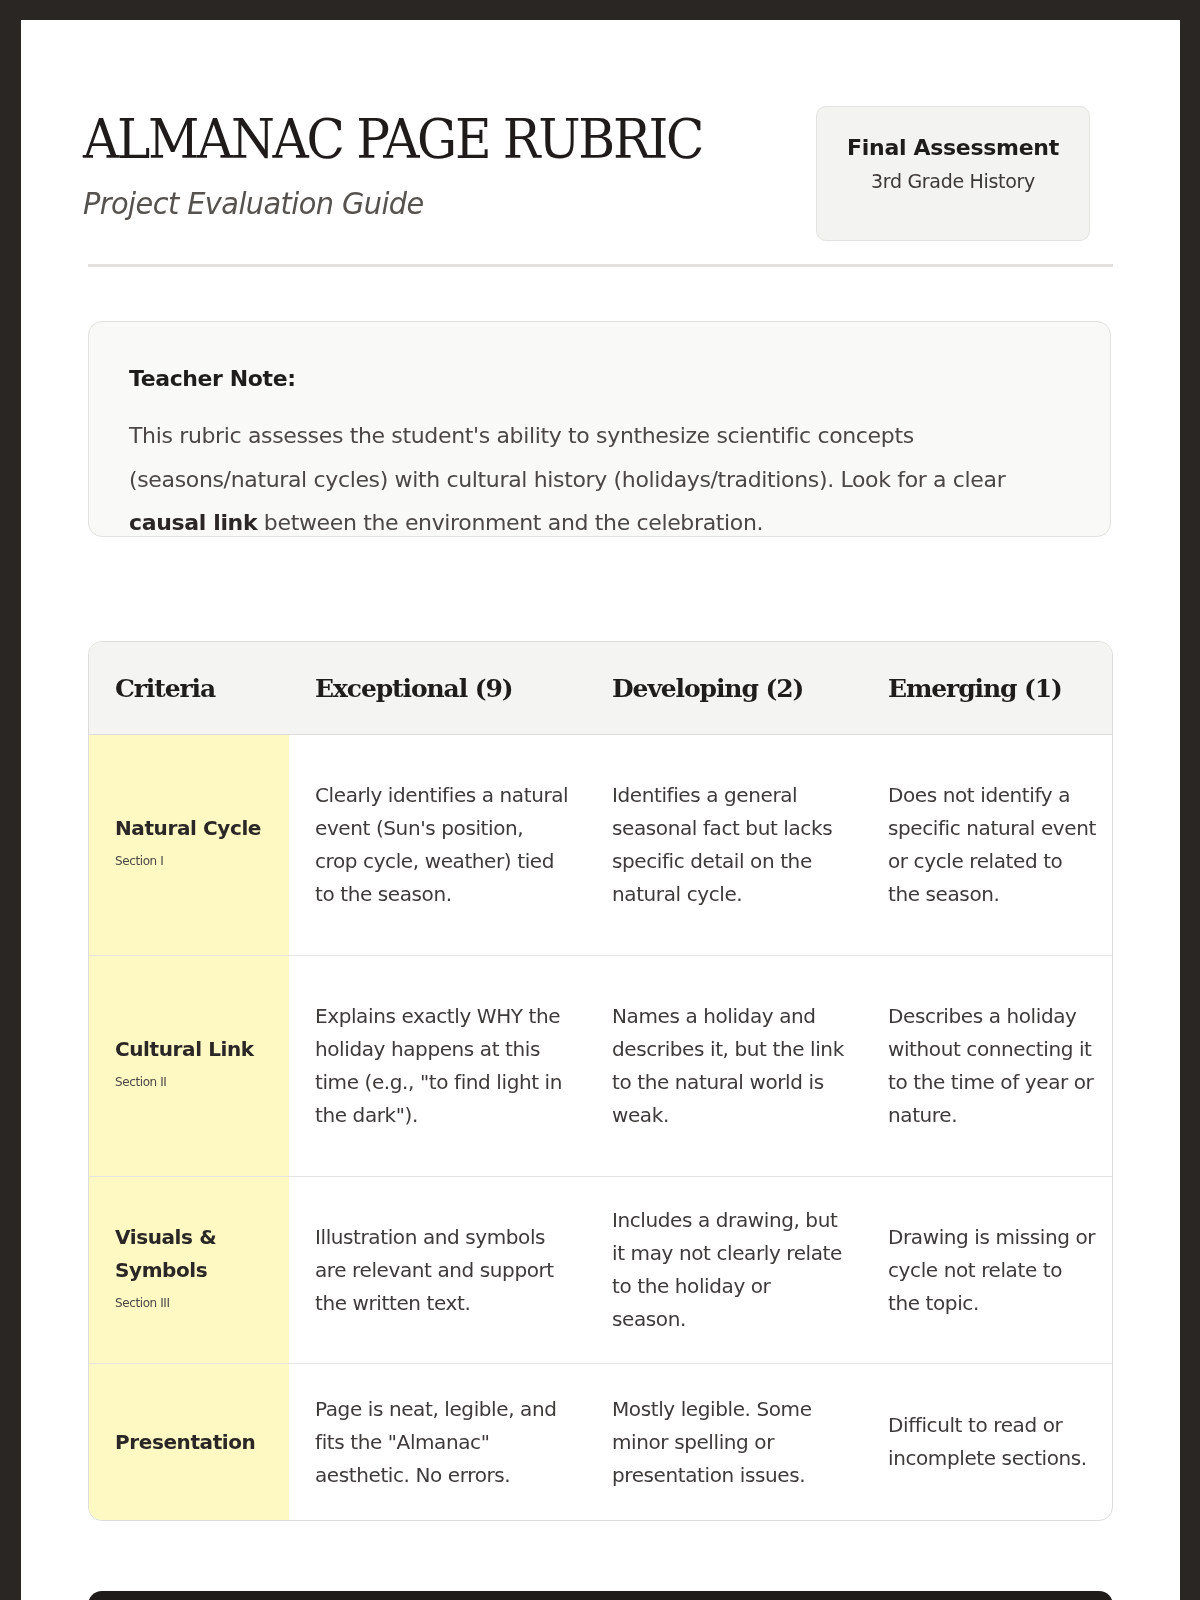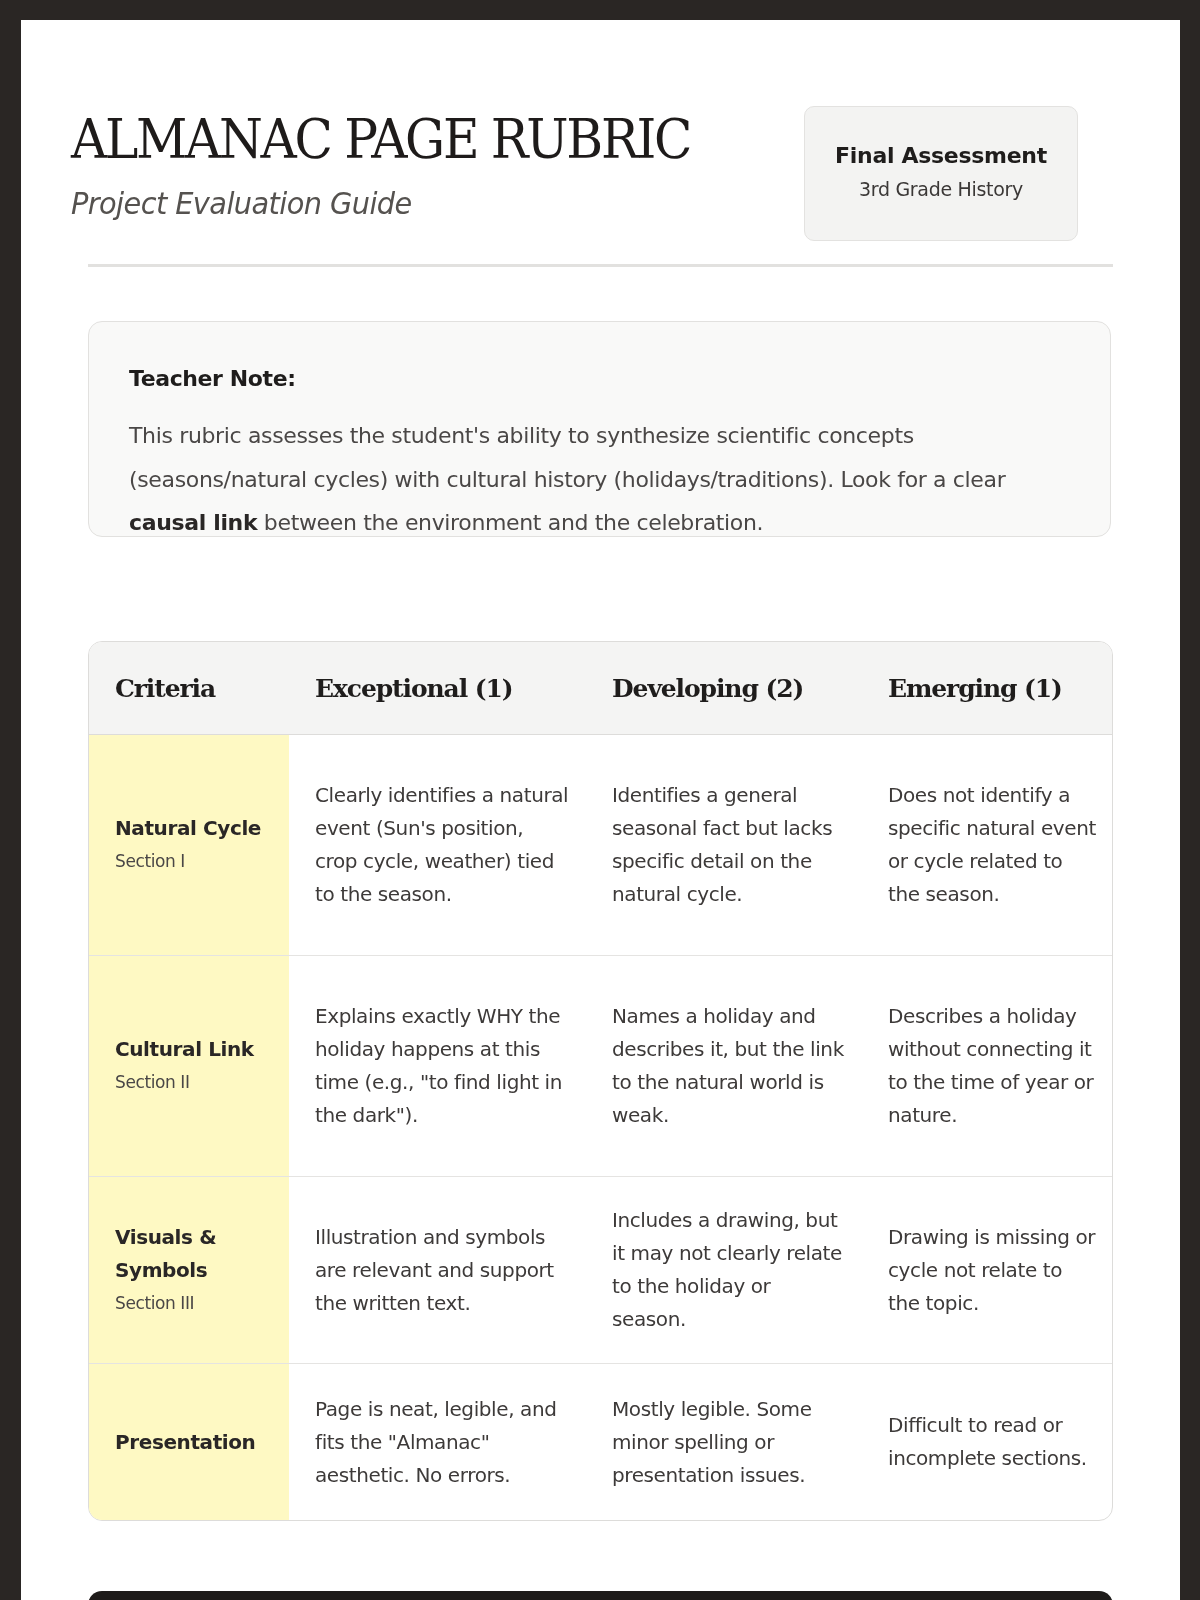--- a/index.html
+++ b/index.html
@@ -7,41 +7,41 @@
       width: 1200px; height: 1600px; overflow: hidden;
       background: #2a2624;
       font-family: "DejaVu Sans", sans-serif;
       position: relative;
     }
     .page {
       position: absolute; left: 21px; top: 20px; width: 1159px; height: 1600px;
       background: #ffffff;
     }
     .header {
-      position: absolute; left: 50px; top: 66px; width: 1046px; height: 200px;
+      position: absolute; left: 62px; top: 66px; width: 1046px; height: 200px;
     }
     .title {
       position: absolute; left: 0; top: 22px; margin: 0;
       font-family: "DejaVu Serif", serif; font-weight: normal;
       font-size: 54px; letter-spacing: -2.5px; color: #1e1b1a;
       transform: scaleX(0.93); transform-origin: left;
       white-space: nowrap;
     }
     .subtitle {
       position: absolute; left: 0; top: 100px; margin: 0;
       font-family: "DejaVu Sans", sans-serif; font-style: italic;
       font-size: 30px; color: #55524f; letter-spacing: -0.6px;
       transform: scaleX(0.96); transform-origin: left;
     }
     .badge {
       position: absolute; left: 733px; top: 20px; width: 272px; height: 133px;
       background: #f3f3f2; border: 1px solid #e3e2e0; border-radius: 10px;
       text-align: center;
     }
-    .badge-title { margin-top: 36px; font-size: 22px; font-weight: bold; color: #1f1d1c; letter-spacing: -0.3px; }
+    .badge-title { margin-top: 28px; font-size: 22px; font-weight: bold; color: #1f1d1c; letter-spacing: -0.3px; }
     .badge-sub { margin-top: 10px; font-size: 19px; color: #3b3837; letter-spacing: -0.3px; }
     .divider {
       position: absolute; left: 67px; top: 244px; width: 1025px; height: 3px;
       background: #e2e1df;
     }
     .note {
       position: absolute; left: 67px; top: 301px; width: 1023px; height: 216px;
       background: #f9f9f8; border: 1px solid #e2e1df; border-radius: 14px;
       box-sizing: border-box;
     }
@@ -68,21 +68,21 @@
     }
     td {
       vertical-align: middle; font-size: 20px; line-height: 33px; color: #3d3a39;
       padding: 18px 16px 18px 26px; letter-spacing: -0.4px;
       border-bottom: 1px solid #e5e4e2;
       margin-top: 8px;
     }
     tr:last-child td { border-bottom: none; }
     td.crit { background: #fef9c3; }
     .crit-name { font-weight: bold; color: #2a2726; display: block; }
-    .crit-sec { font-size: 17px; color: #4a4746; display: block; line-height: 33px; }
+    .crit-sec { font-size: 12px; color: #4a4746; display: block; line-height: 33px; }
     .row1 td { height: 184px; }
     .row2 td { height: 184px; }
     .row3 td { height: 150px; }
     .row4 td { height: 120px; }
     .footer-bar {
       position: absolute; left: 67px; top: 1571px; width: 1025px; height: 60px;
       background: #1e1b1a; border-radius: 14px 14px 0 0;
     }
   </style>
 </head>
@@ -110,21 +110,21 @@
     <table>
       <colgroup>
         <col style="width:200px">
           <col style="width:297px">
           <col style="width:276px">
           <col style="width:252px">
       </colgroup>
       <thead>
         <tr>
           <th>Criteria</th>
-          <th>Exceptional (1)</th>
+          <th>Exceptional (9)</th>
           <th>Developing (2)</th>
           <th>Emerging (1)</th>
         </tr>
       </thead>
       <tbody>
         <tr class="row1">
           <td class="crit">
             <span class="crit-name">Natural Cycle</span>
             <span class="crit-sec">Section I</span>
           </td>

